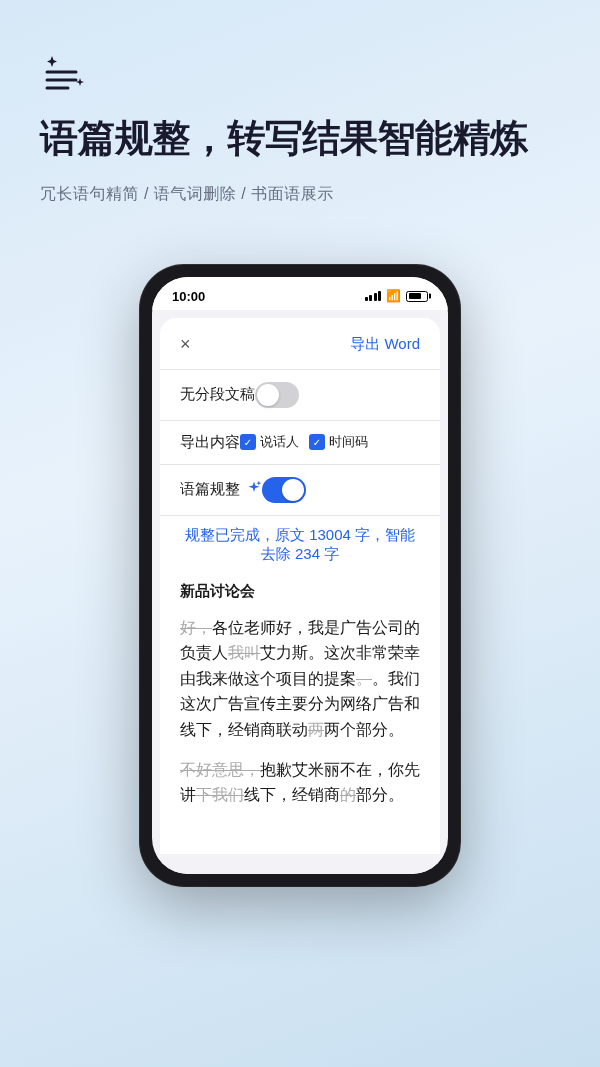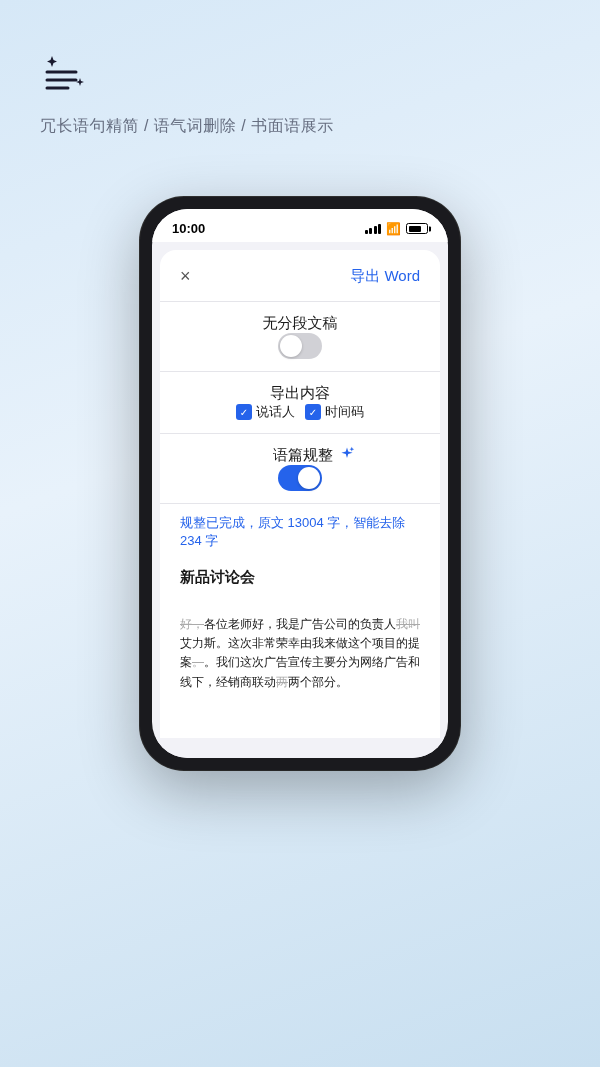--- a/index.html
+++ b/index.html
@@ -147,21 +147,20 @@
       color: #2563eb;
       font-size: 15px;
       font-weight: 500;
     }
 
     .settings-row {
       display: flex;
       align-items: center;
       padding: 12px 20px;
       border-bottom: 0.5px solid #e5e5ea;
-      flex-direction: column;
     }
 
     .row-label {
       font-size: 15px;
       color: #1a1a1a;
     }
 
     .toggle-off {
       width: 44px;
       height: 26px;
@@ -227,55 +226,55 @@
       color: white;
       font-size: 10px;
     }
 
     .row-label-with-icon {
       display: flex;
       align-items: center;
       gap: 6px;
       font-size: 15px;
       color: #1a1a1a;
-      margin-left: 28px;
     }
 
     .small-sparkle {
       color: #2563eb;
       font-size: 14px;
     }
 
     .status-message {
       padding: 10px 20px;
       color: #2563eb;
-      font-size: 13px;
+      font-size: 15px;
       font-weight: 500;
+      text-align: center;
     }
 
     .transcript-area {
       padding: 8px 20px 16px;
       background: white;
     }
 
     .meeting-title {
       font-size: 15px;
       font-weight: 600;
       color: #1a1a1a;
-      margin-bottom: 28px;
+      margin-bottom: 14px;
     }
 
     .speaker-info {
       font-size: 12px;
       color: #8e8e93;
       margin-bottom: 4px;
     }
 
     .transcript-text {
-      font-size: 12px;
+      font-size: 16px;
       color: #1a1a1a;
       line-height: 1.6;
       margin-bottom: 14px;
     }
 
     .strikethrough {
       text-decoration: line-through;
       color: #aaa;
     }
 
@@ -294,20 +293,21 @@
       <path d="M12 8 L13.5 12 L17 13.5 L13.5 15 L12 19 L10.5 15 L7 13.5 L10.5 12 Z" fill="#1a1a2e"></path>
 
       <line x1="7" y1="24" x2="36" y2="24" stroke="#1a1a2e" stroke-width="3" stroke-linecap="round"></line>
       <line x1="7" y1="32" x2="36" y2="32" stroke="#1a1a2e" stroke-width="3" stroke-linecap="round"></line>
       <line x1="7" y1="40" x2="28" y2="40" stroke="#1a1a2e" stroke-width="3" stroke-linecap="round"></line>
 
       <path d="M40 30 L41 33 L44 34 L41 35 L40 38 L39 35 L36 34 L39 33 Z" fill="#1a1a2e"></path>
     </svg>
   </div>
 
+  <h1 class="main-title">语篇规整，转写结果智能精炼</h1>
   <p class="subtitle">冗长语句精简 / 语气词删除 / 书面语展示</p>
 </div>
 
 <div class="phone-wrapper">
   <div class="phone-frame">
     <div class="phone-screen">
 
       <div class="status-bar">
         <span>10:00</span>
         <div class="status-right">
@@ -367,20 +367,23 @@
           <span>规整已完成，原文 13004 字，智能去除 234 字</span>
         </div>
 
         <div class="transcript-area">
           <div class="meeting-title">新品讨论会</div>
 
           <div class="transcript-text">
             <span class="strikethrough">好，</span><span>各位老师好，我是广告公司的负责人</span><span class="strikethrough">我叫</span><span>艾力斯。这次非常荣幸由我来做这个项目的提案<span class="strikethrough">。</span>。我们这次广告宣传主要分为网络广告和线下，经销商联动<span class="strikethrough">两</span>两个部分。</span>
           </div>
 
+          <div class="transcript-text">
+            <span class="strikethrough">不好意思，</span><span>抱歉艾米丽不在，你先讲</span><span class="strikethrough">下我们</span><span>线下，经销商</span><span class="strikethrough">的</span><span>部分。</span>
+          </div>
         </div>
 
       </div>
 
       <div class="bottom-area"></div>
     </div>
   </div>
 </div>
 
 </body></html>

